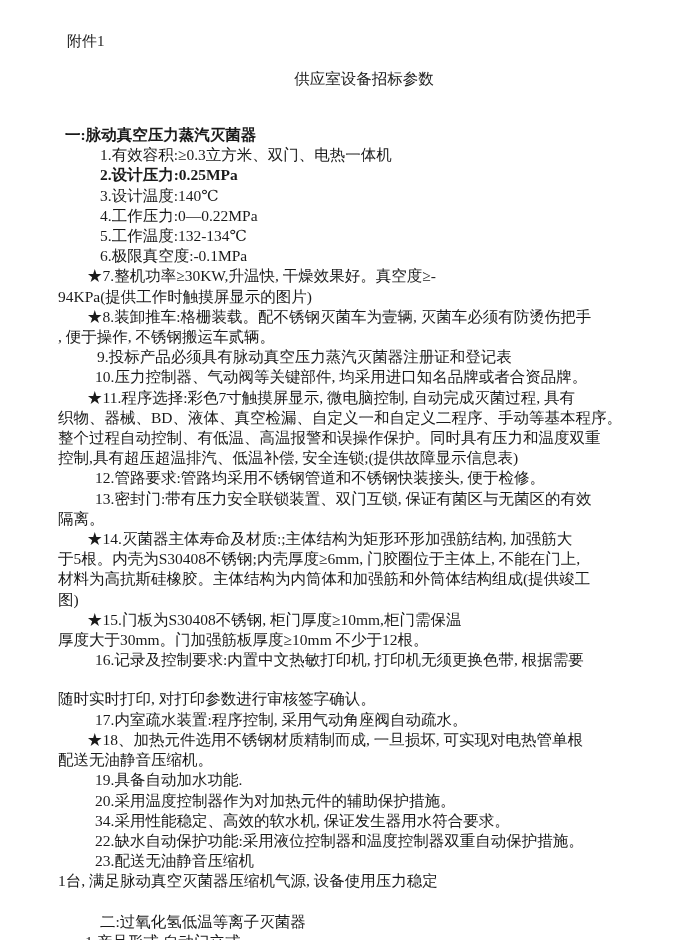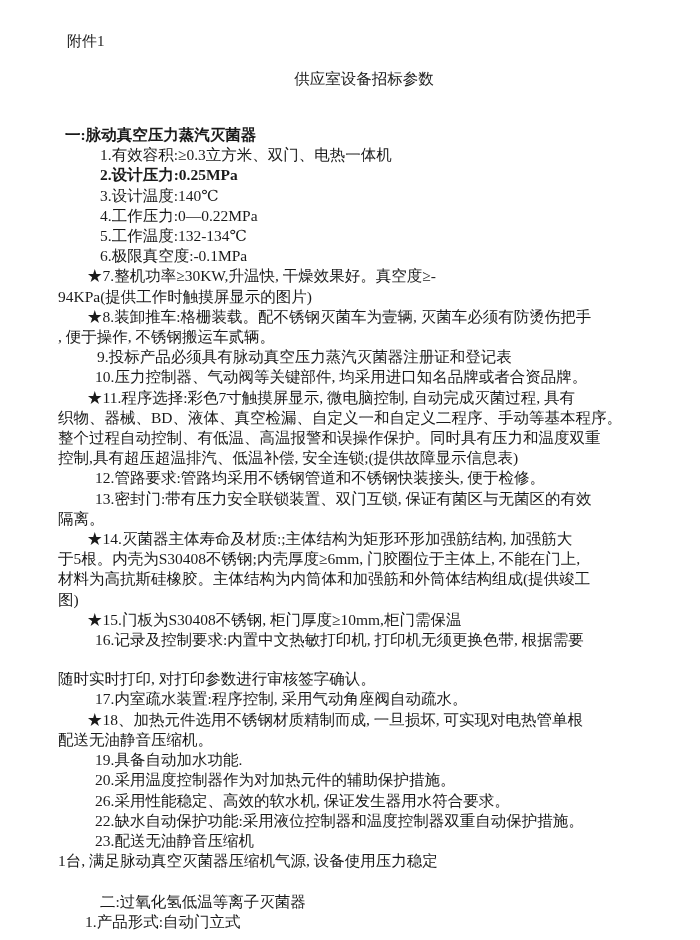--- a/index.html
+++ b/index.html
@@ -69,28 +69,29 @@
       <div class="line" style="padding-left: 0px;">整个过程自动控制、有低温、高温报警和误操作保护。同时具有压力和温度双重</div>
       <div class="line" style="padding-left: 0px;">控制,具有超压超温排汽、低温补偿, 安全连锁;(提供故障显示信息表)</div>
       <div class="line" style="padding-left: 37px;">12.管路要求:管路均采用不锈钢管道和不锈钢快装接头, 便于检修。</div>
       <div class="line" style="padding-left: 37px;">13.密封门:带有压力安全联锁装置、双门互锁, 保证有菌区与无菌区的有效</div>
       <div class="line" style="padding-left: 0px;">隔离。</div>
       <div class="line" style="padding-left: 29px;">★14.灭菌器主体寿命及材质:;主体结构为矩形环形加强筋结构, 加强筋大</div>
       <div class="line" style="padding-left: 0px;">于5根。内壳为S30408不锈钢;内壳厚度≥6mm, 门胶圈位于主体上, 不能在门上,</div>
       <div class="line" style="padding-left: 0px;">材料为高抗斯硅橡胶。主体结构为内筒体和加强筋和外筒体结构组成(提供竣工</div>
       <div class="line" style="padding-left: 0px;">图)</div>
       <div class="line" style="padding-left: 29px;">★15.门板为S30408不锈钢, 柜门厚度≥10mm,柜门需保温</div>
+      <div class="line" style="padding-left: 0px;">厚度大于30mm。门加强筋板厚度≥10mm 不少于12根。</div>
       <div class="line" style="padding-left: 37px;">16.记录及控制要求:内置中文热敏打印机, 打印机无须更换色带, 根据需要</div>
       <div class="line" style="padding-left: 0px; margin-top: 19px;">随时实时打印, 对打印参数进行审核签字确认。</div>
       <div class="line" style="padding-left: 37px;">17.内室疏水装置:程序控制, 采用气动角座阀自动疏水。</div>
       <div class="line" style="padding-left: 29px;">★18、加热元件选用不锈钢材质精制而成, 一旦损坏, 可实现对电热管单根</div>
       <div class="line" style="padding-left: 0px;">配送无油静音压缩机。</div>
       <div class="line" style="padding-left: 37px;">19.具备自动加水功能.</div>
       <div class="line" style="padding-left: 37px;">20.采用温度控制器作为对加热元件的辅助保护措施。</div>
-      <div class="line" style="padding-left: 37px;">26.采用性能稳定、高效的软水机, 保证发生器用水符合要求。</div>
+      <div class="line" style="padding-left: 37px;">34.采用性能稳定、高效的软水机, 保证发生器用水符合要求。</div>
       <div class="line" style="padding-left: 37px;">22.缺水自动保护功能:采用液位控制器和温度控制器双重自动保护措施。</div>
       <div class="line" style="padding-left: 37px;">23.配送无油静音压缩机</div>
       <div class="line" style="padding-left: 0px;">1台, 满足脉动真空灭菌器压缩机气源, 设备使用压力稳定</div>
       <div class="line" style="padding-left: 0px;"></div>
       <div class="line" style="padding-left: 42px;">二:过氧化氢低温等离子灭菌器</div>
       <div class="line" style="padding-left: 27px;">1.产品形式:自动门立式</div>
     </div>
 </div>
 
 </body></html>

